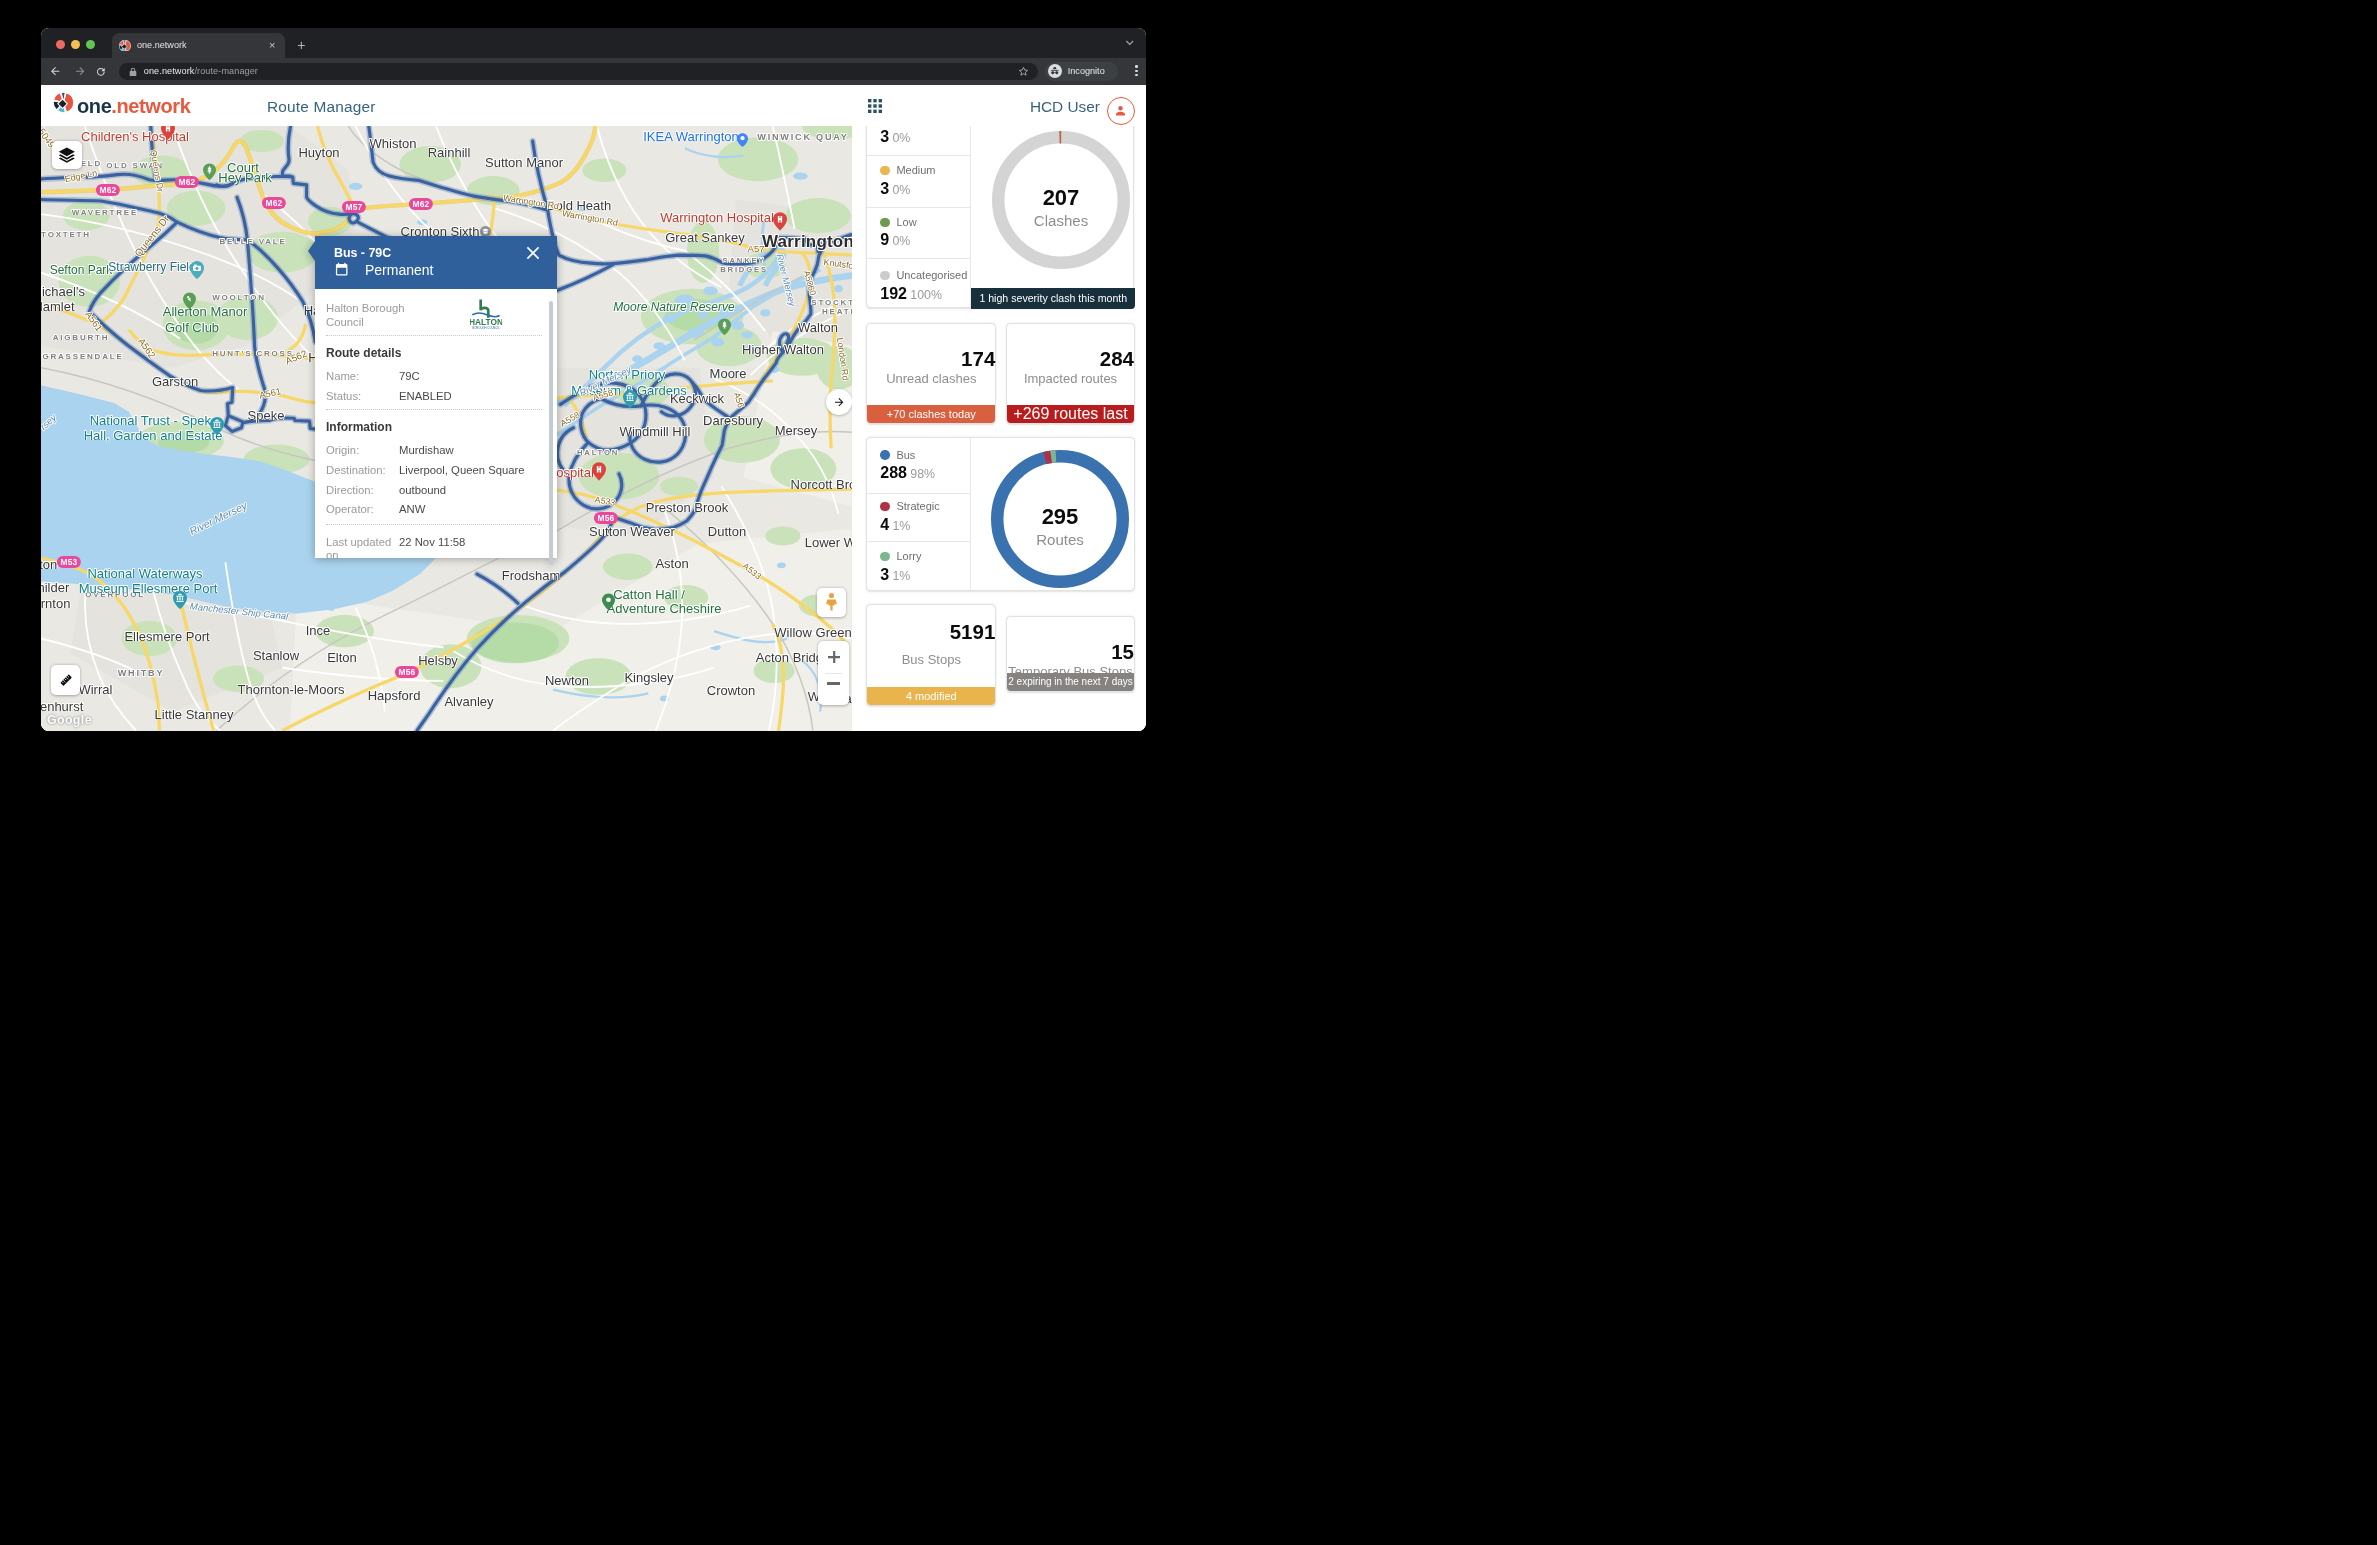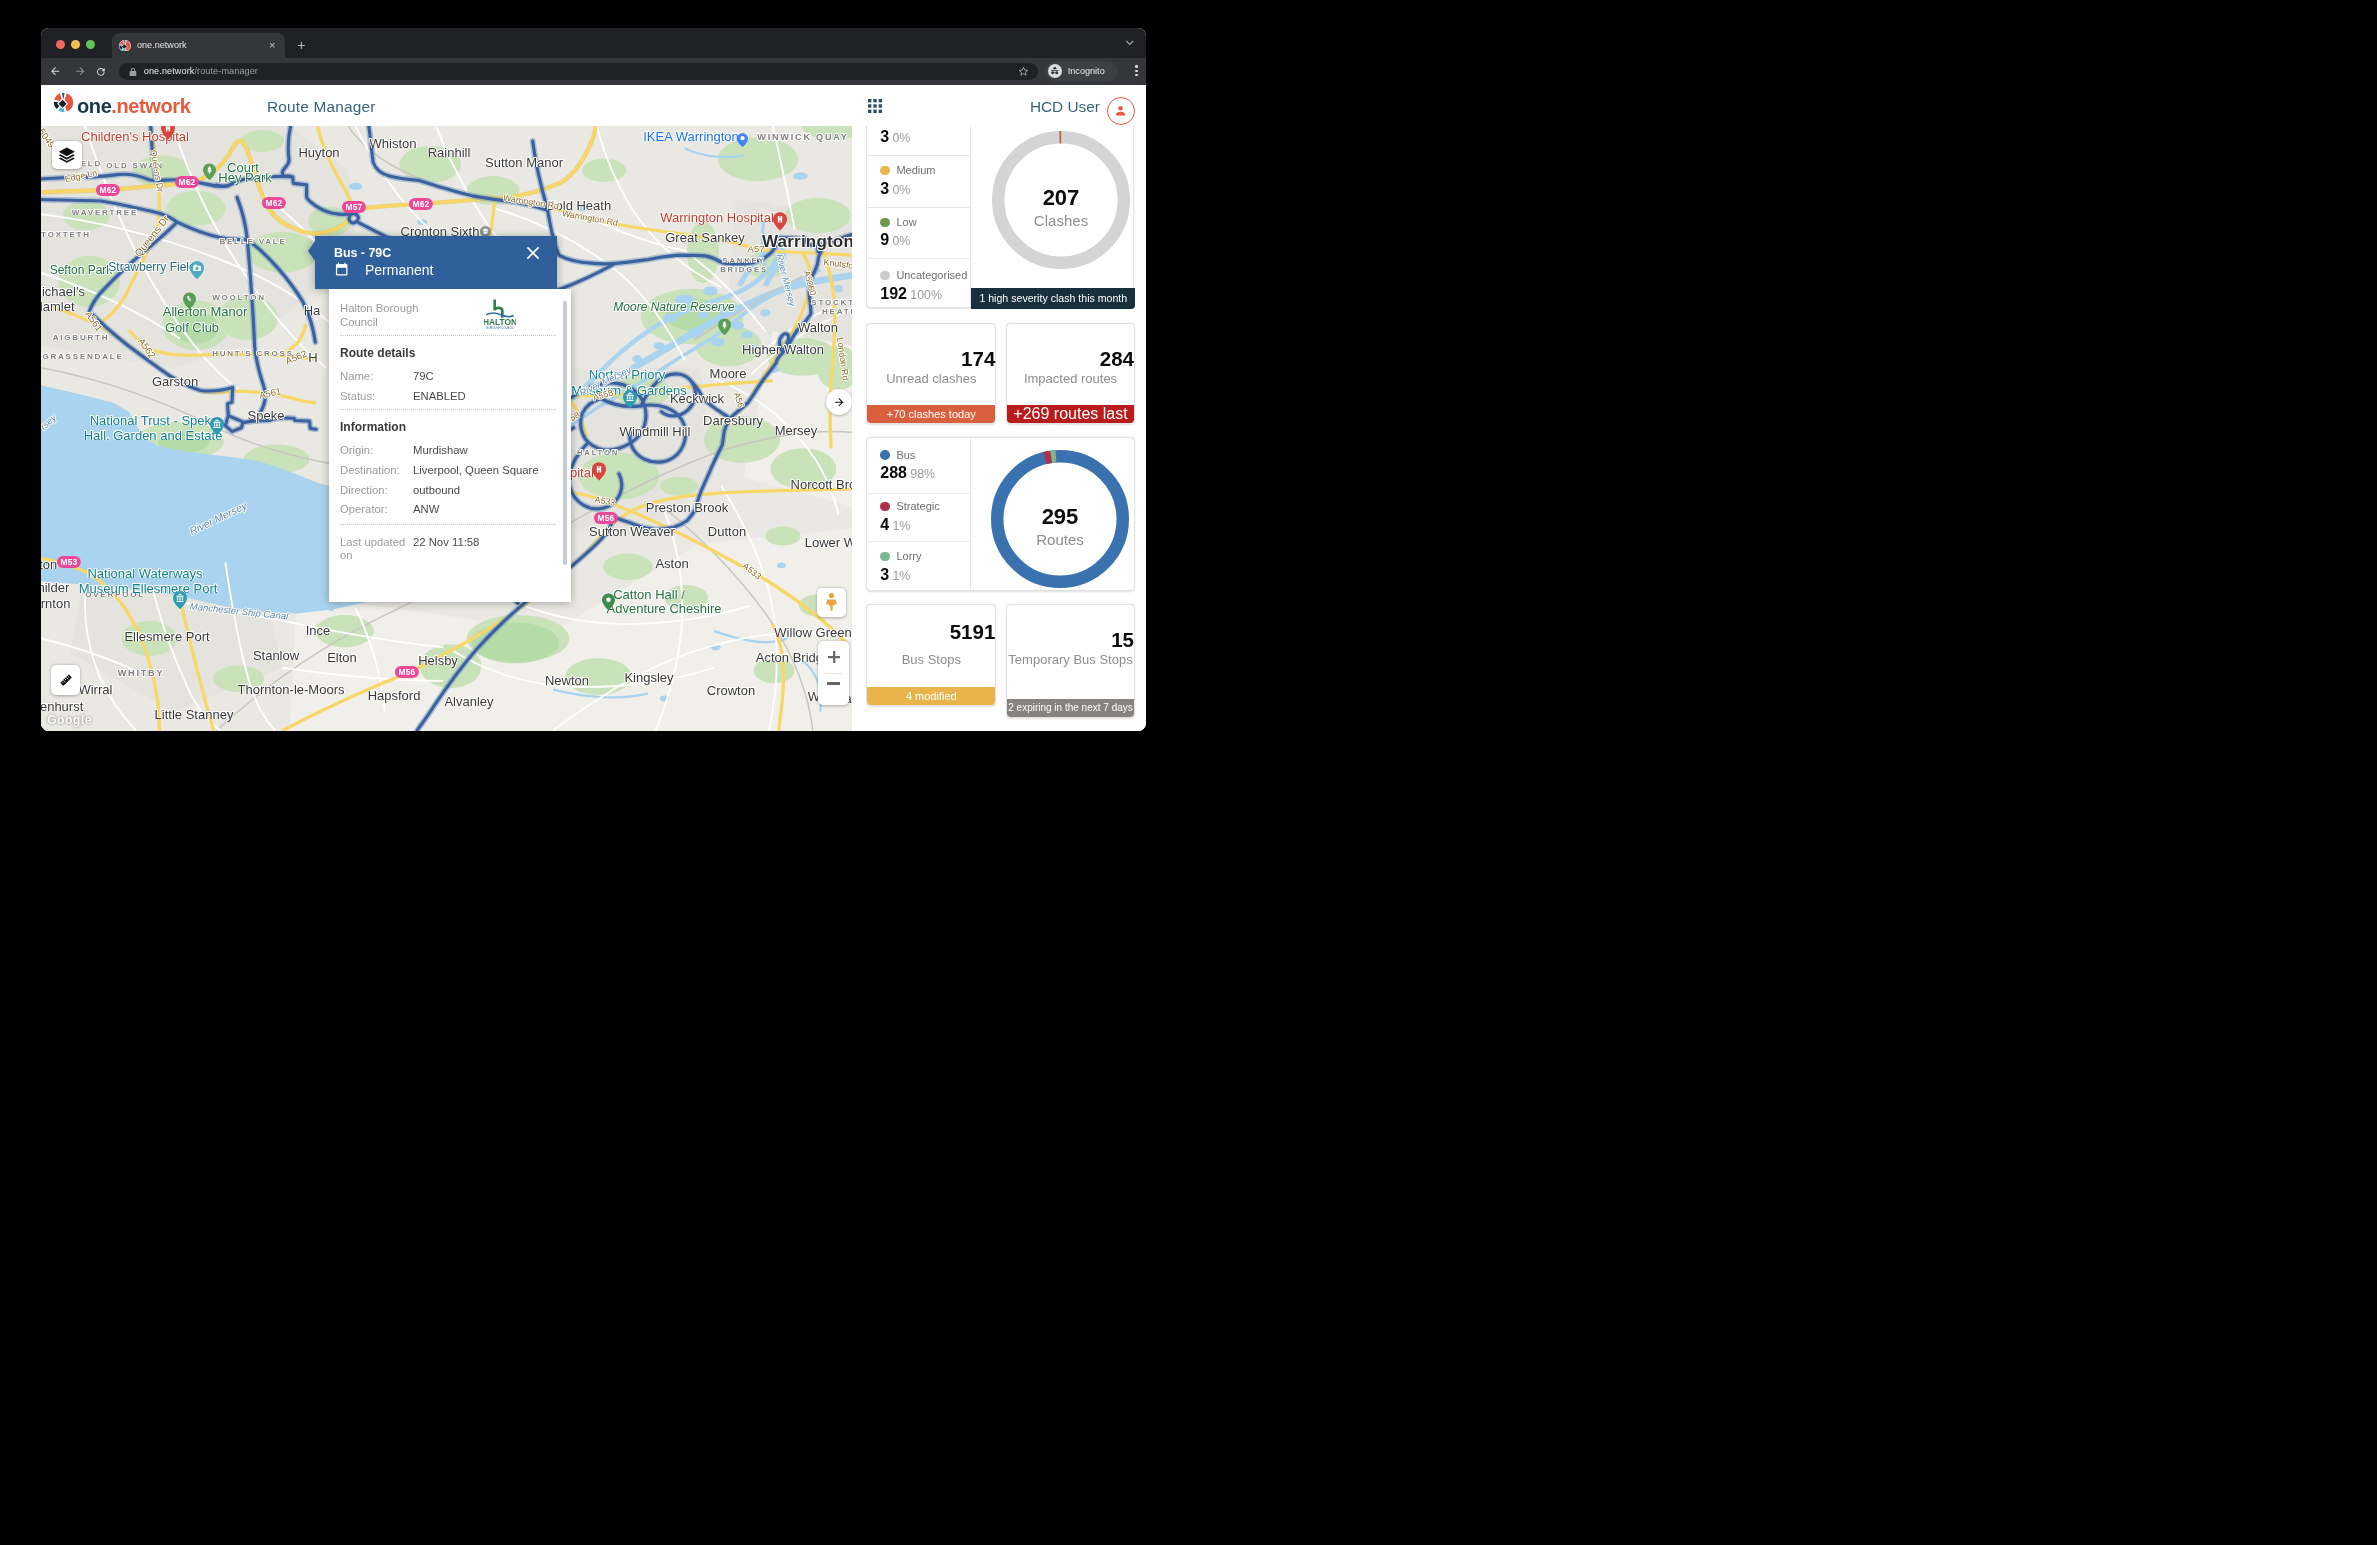--- a/index.html
+++ b/index.html
@@ -50,21 +50,21 @@
 
 .mbtn{position:absolute;background:#fff;border-radius:5.1px;box-shadow:0 0.7px 2.9px rgba(0,0,0,.3);z-index:10;}
 .todaybox{position:absolute;left:570px;top:14.3px;width:234px;height:67px;background:#fff;border-radius:4.4px;box-shadow:0 0.7px 2.9px rgba(0,0,0,.3);z-index:10;}
 .chevbtn{position:absolute;left:785px;top:263px;width:26px;height:26px;border-radius:50%;background:#fff;box-shadow:0 0.7px 2.9px rgba(0,0,0,.3);z-index:10;display:flex;align-items:center;justify-content:center;}
 .attrib{position:absolute;left:0;bottom:0;width:100%;height:20px;background:rgba(245,245,245,.85);z-index:8;font-size:7.7px;color:#222;display:flex;align-items:center;white-space:nowrap;}
 .gglogo{position:absolute;left:5.9px;bottom:4.4px;z-index:9;color:#fff;font-size:12.4px;font-weight:bold;letter-spacing:0.4px;text-shadow:0 0 2.2px rgba(60,60,60,.7);}
 
 .popup{position:absolute;left:274px;top:110px;width:242px;height:338px;z-index:20;filter:drop-shadow(0 1.5px 4.4px rgba(0,0,0,.3));}
 .pop-h{position:absolute;left:0;top:0;width:100%;height:53px;background:#30609b;color:#fff;}
 .pop-tail{position:absolute;left:-7.3px;top:5.1px;width:0;height:0;border-top:10.2px solid transparent;border-bottom:10.2px solid transparent;border-right:7.3px solid #30609b;}
-.pop-b{position:absolute;left:14px;top:53px;width:100%;height:313px;background:#fff;}
+.pop-b{position:absolute;left:0;top:53px;width:100%;height:269px;background:#fff;}
 .pl{position:absolute;left:11px;font-size:11.3px;color:#9b9b9b;}
 .pv{position:absolute;left:84px;font-size:11.3px;color:#4a4a4a;}
 .psec{position:absolute;left:11px;font-size:12px;color:#3a3a3a;font-weight:bold;}
 .pdiv{position:absolute;left:11px;right:14.6px;border-top:1.1px dotted #c9c9c9;}
 .pscroll{position:absolute;right:3.7px;top:11.7px;width:4px;height:264px;background:#c3cdd1;border-radius:2.2px;}
 
 .card{position:absolute;background:#fff;border:0.7px solid #e2e2e2;border-radius:4.4px;box-shadow:0 0.7px 1.8px rgba(0,0,0,.12);}
 .bignum{font-weight:bold;color:#0c0c0c;text-align:right;}
 .glabel{color:#8e8e8e;text-align:center;}
 .foot{position:absolute;left:0;bottom:0;width:100%;height:18px;border-radius:0 0 3.7px 3.7px;color:#fff;font-size:11px;text-align:center;line-height:18px;}
@@ -725,21 +725,21 @@
           <text x="94" y="130" text-anchor="middle" font-size="20.5" fill="#8e8e8e" font-family="Liberation Sans">Routes</text>
         </svg>
       </div>
 
       <div class="card" style="left:14.3px;top:478px;width:130px;height:102px">
         <div class="bignum" style="position:absolute;top:15px;width:100%;font-size:20.5px">5191</div>
         <div class="glabel" style="position:absolute;top:47px;width:100%;font-size:13px">Bus Stops</div>
         <div class="foot" style="background:#e9b44c">4 modified</div>
       </div>
 
-      <div class="card" style="left:154px;top:478px;width:129px;height:114px">
+      <div class="card" style="left:154px;top:490px;width:129px;height:76px">
         <div class="bignum" style="position:absolute;top:23.4px;width:100%;font-size:20.5px">15</div>
         <div class="glabel" style="position:absolute;top:47px;width:100%;font-size:13px">Temporary Bus Stops</div>
         <div class="foot" style="background:#868280;font-size:10px">2 expiring in the next 7 days</div>
       </div>
     </div>
   </div>
 </div>
 
 
 </body></html>

